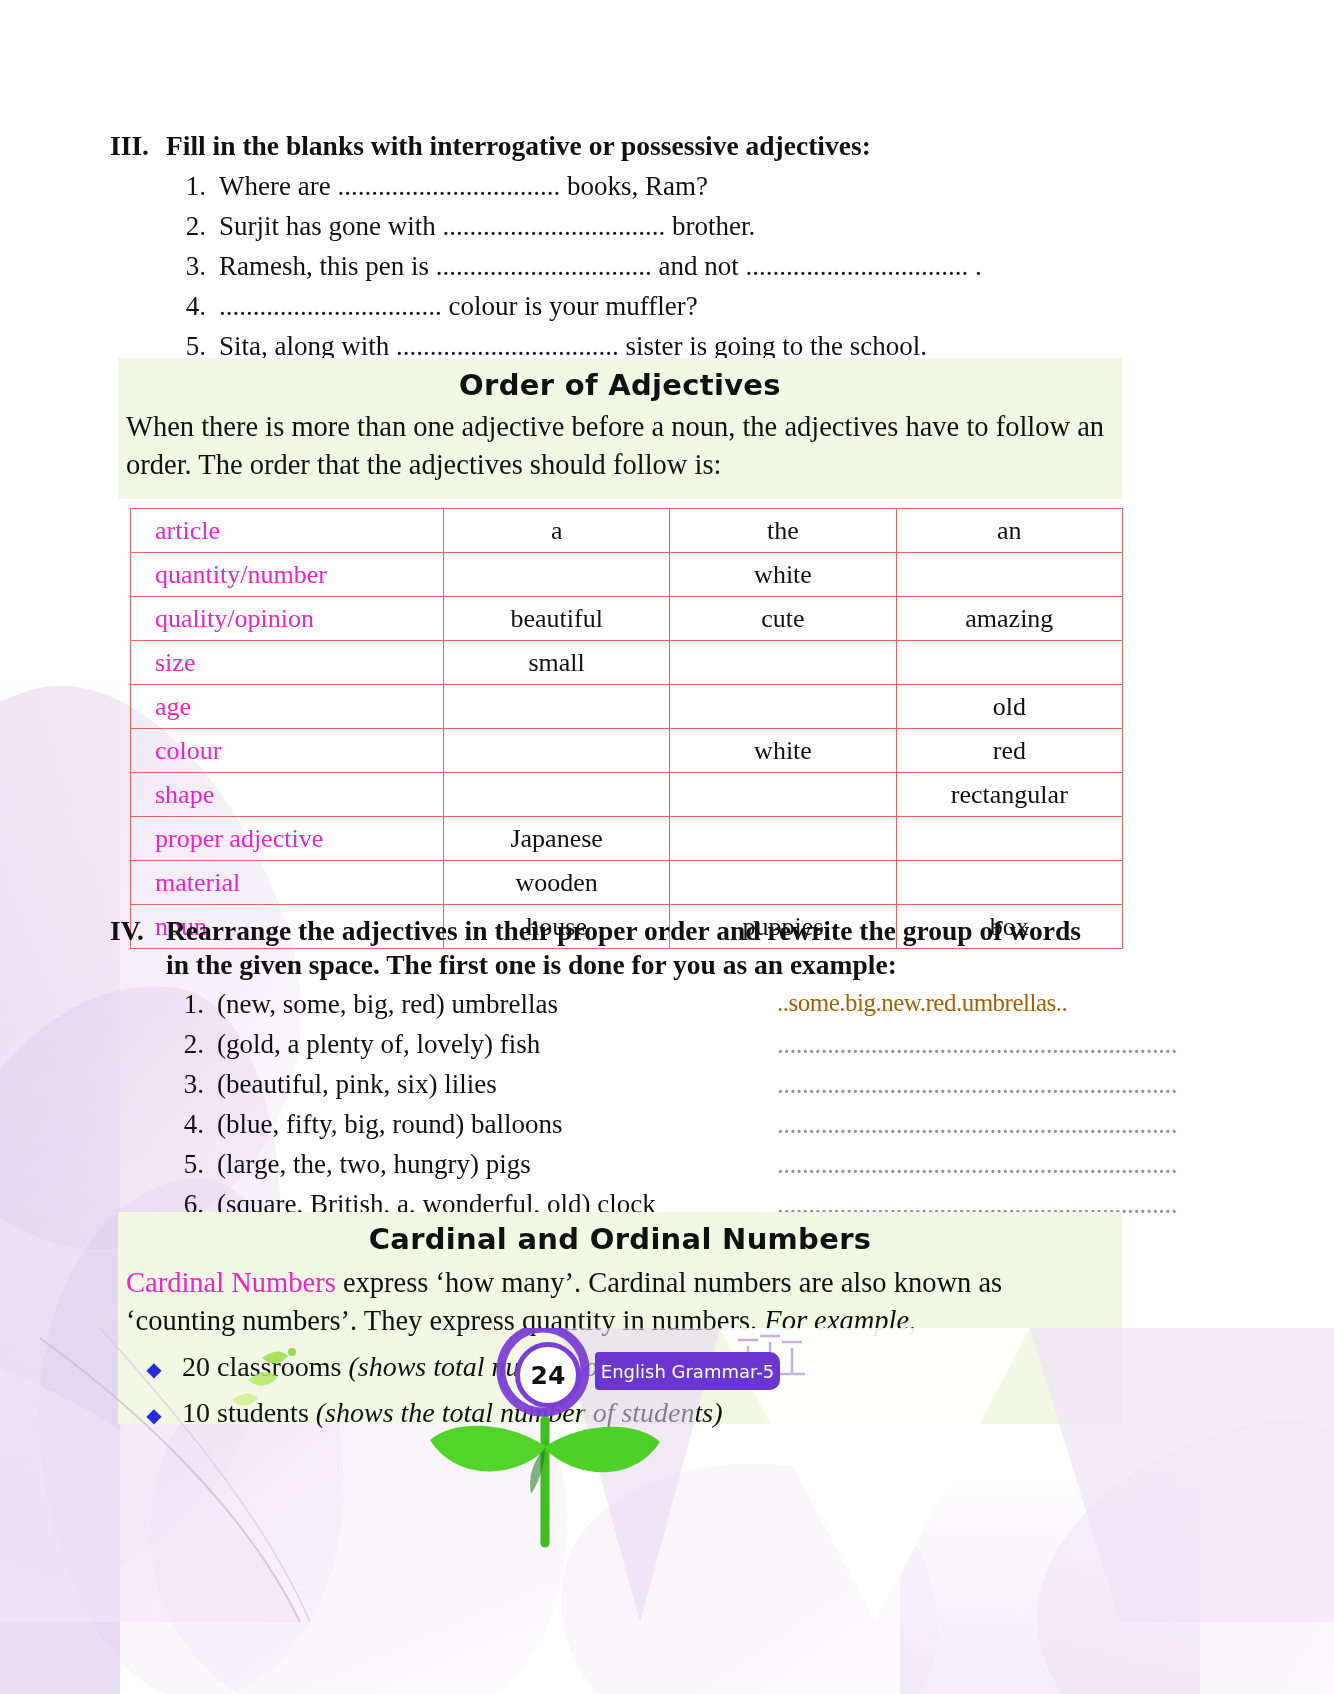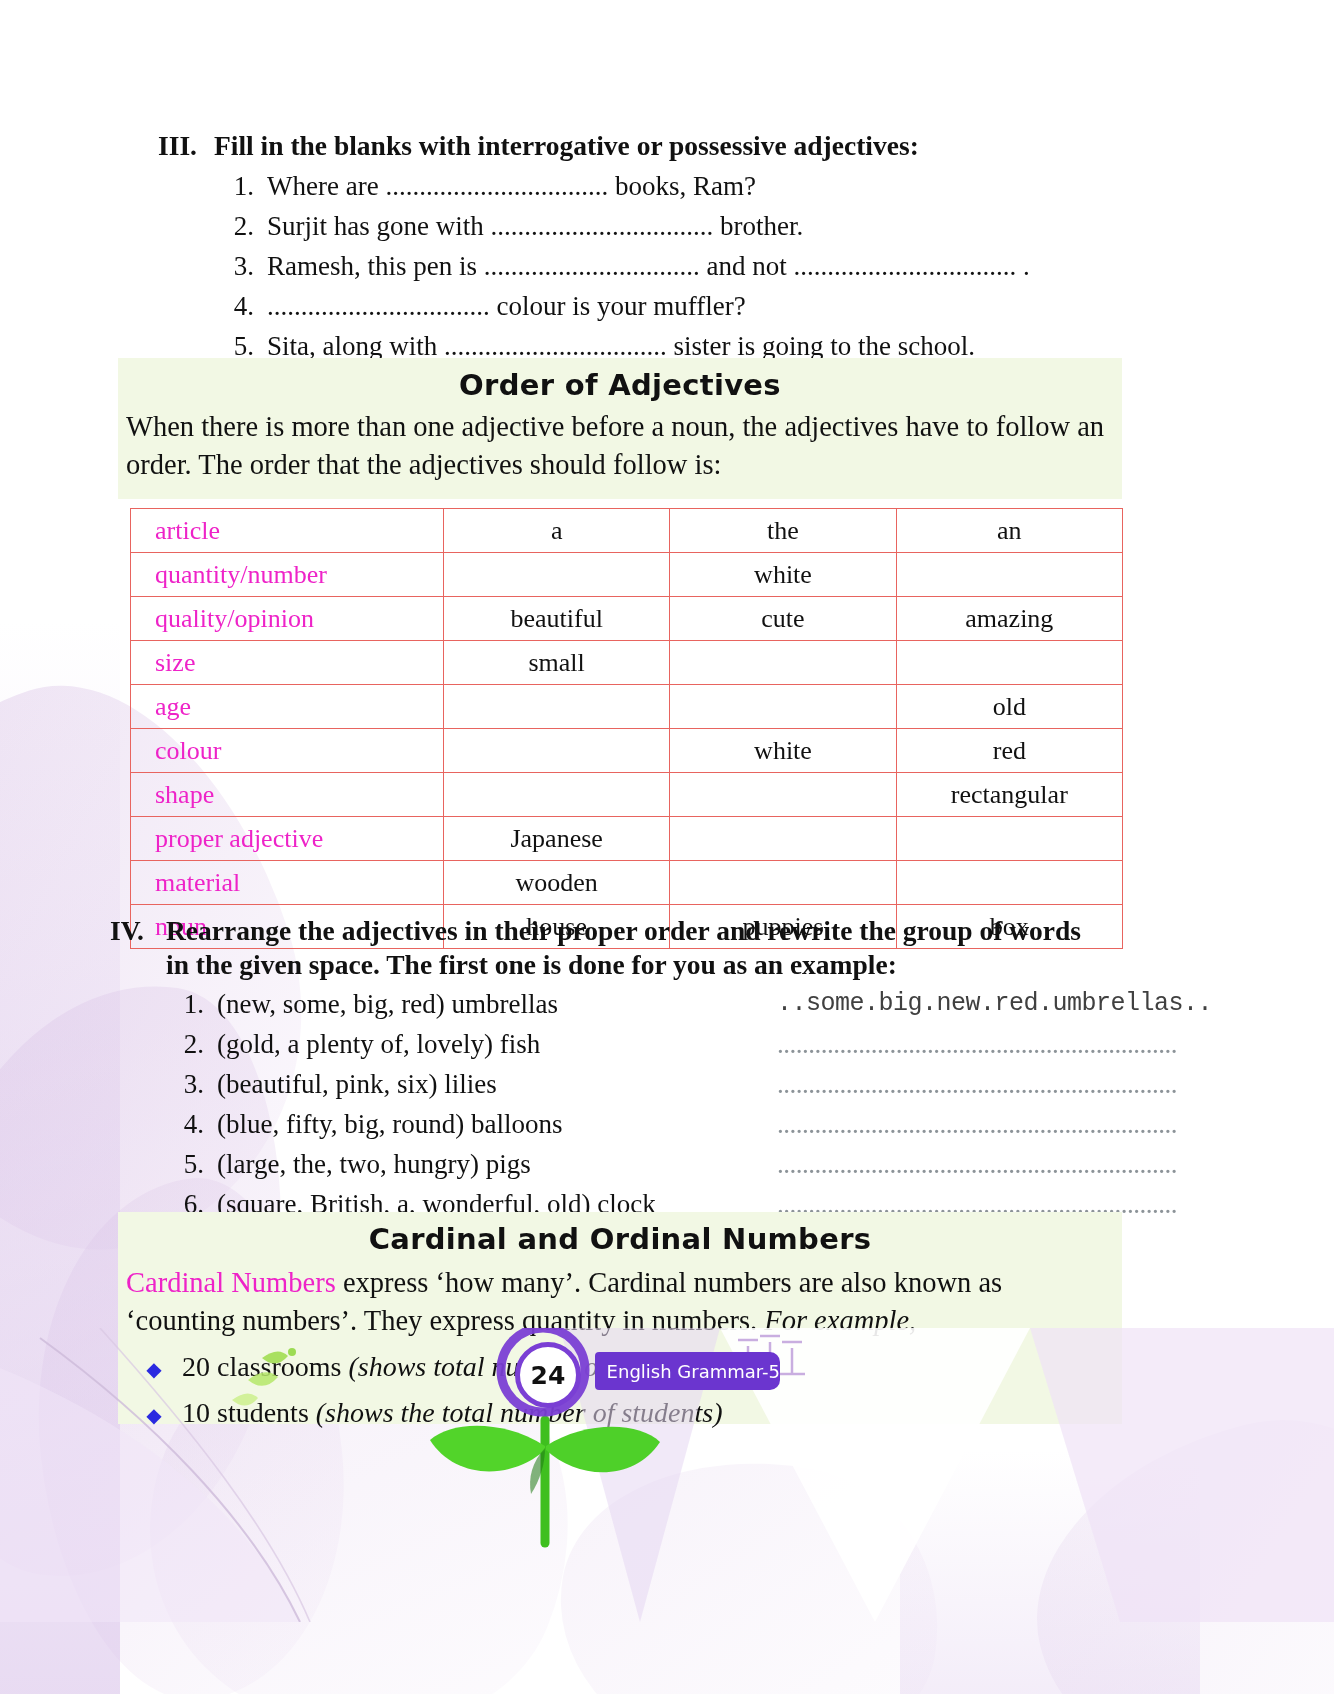--- a/index.html
+++ b/index.html
@@ -34,21 +34,20 @@
     background: linear-gradient(180deg, rgba(226,208,238,0.0), rgba(214,190,232,0.55));
   }
 
   
   #page { position: relative; z-index: 2; }
 
   .section-q {
     position: absolute;
     font-size: 27px;
     line-height: 1.30;
-    margin-left: 48px;
   }
 
   .q-head {
     display: flex;
     font-weight: bold;
     font-size: 27.5px;
   }
   .q-num { width: 56px; flex: 0 0 56px; }
   .q-head-text { flex: 1; }
 
@@ -103,23 +102,23 @@
     width: 282px;
   }
 
   
   #ex4 { position: absolute; left: 110px; top: 915px; width: 1110px; font-size: 27px; }
   .ex4-row { display: flex; align-items: flex-start; margin-top: 3px; }
   .ex4-num { width: 42px; flex: 0 0 42px; text-align: right; padding-right: 13px; }
   .ex4-q  { width: 560px; flex: 0 0 560px; }
   .ex4-ans { flex: 1; color: #8c9398; letter-spacing: -0.5px; white-space: nowrap; overflow: hidden; }
   .ex4-ans.filled {
-    font-family: Liberation Mono, monospace;
+    font-family: Liberation Serif, serif;
     font-size: 25px;
-    color: #404040;
+    color: #a16207;
   }
 
   ul.bullets { list-style: none; margin: 8px 0 0 0; padding: 0; }
   ul.bullets li { display: flex; align-items: baseline; margin-top: 8px; font-size: 28px; }
   .dia {
     color: #2a2ae0;
     font-size: 20px;
     width: 56px;
     flex: 0 0 56px;
     text-align: center;
@@ -134,21 +133,21 @@
     width: 56px; height: 56px; border-radius: 50%;
     background: #ffffff; border: 5px solid #7a3fd4;
     display: flex; align-items: center; justify-content: center;
     font-family: "DejaVu Sans", sans-serif; font-weight: bold; font-size: 25px; color: #111;
   }
   #bookbanner {
     position: absolute; left: 595px; top: 24px;
     height: 38px; width: 185px;
     background: #6b35cf;
     border-radius: 4px 10px 10px 4px;
-    display: flex; align-items: center; justify-content: flex-end;
+    display: flex; align-items: center; justify-content: center;
     color: #ffffff; font-family: "DejaVu Sans", sans-serif; font-size: 18px;
   }
 </style>
 </head>
 <body>
 
 <div id="bg-decor">
   <div class="petal p1"></div>
   <div class="petal p2"></div>
   <div class="petal p3"></div>

